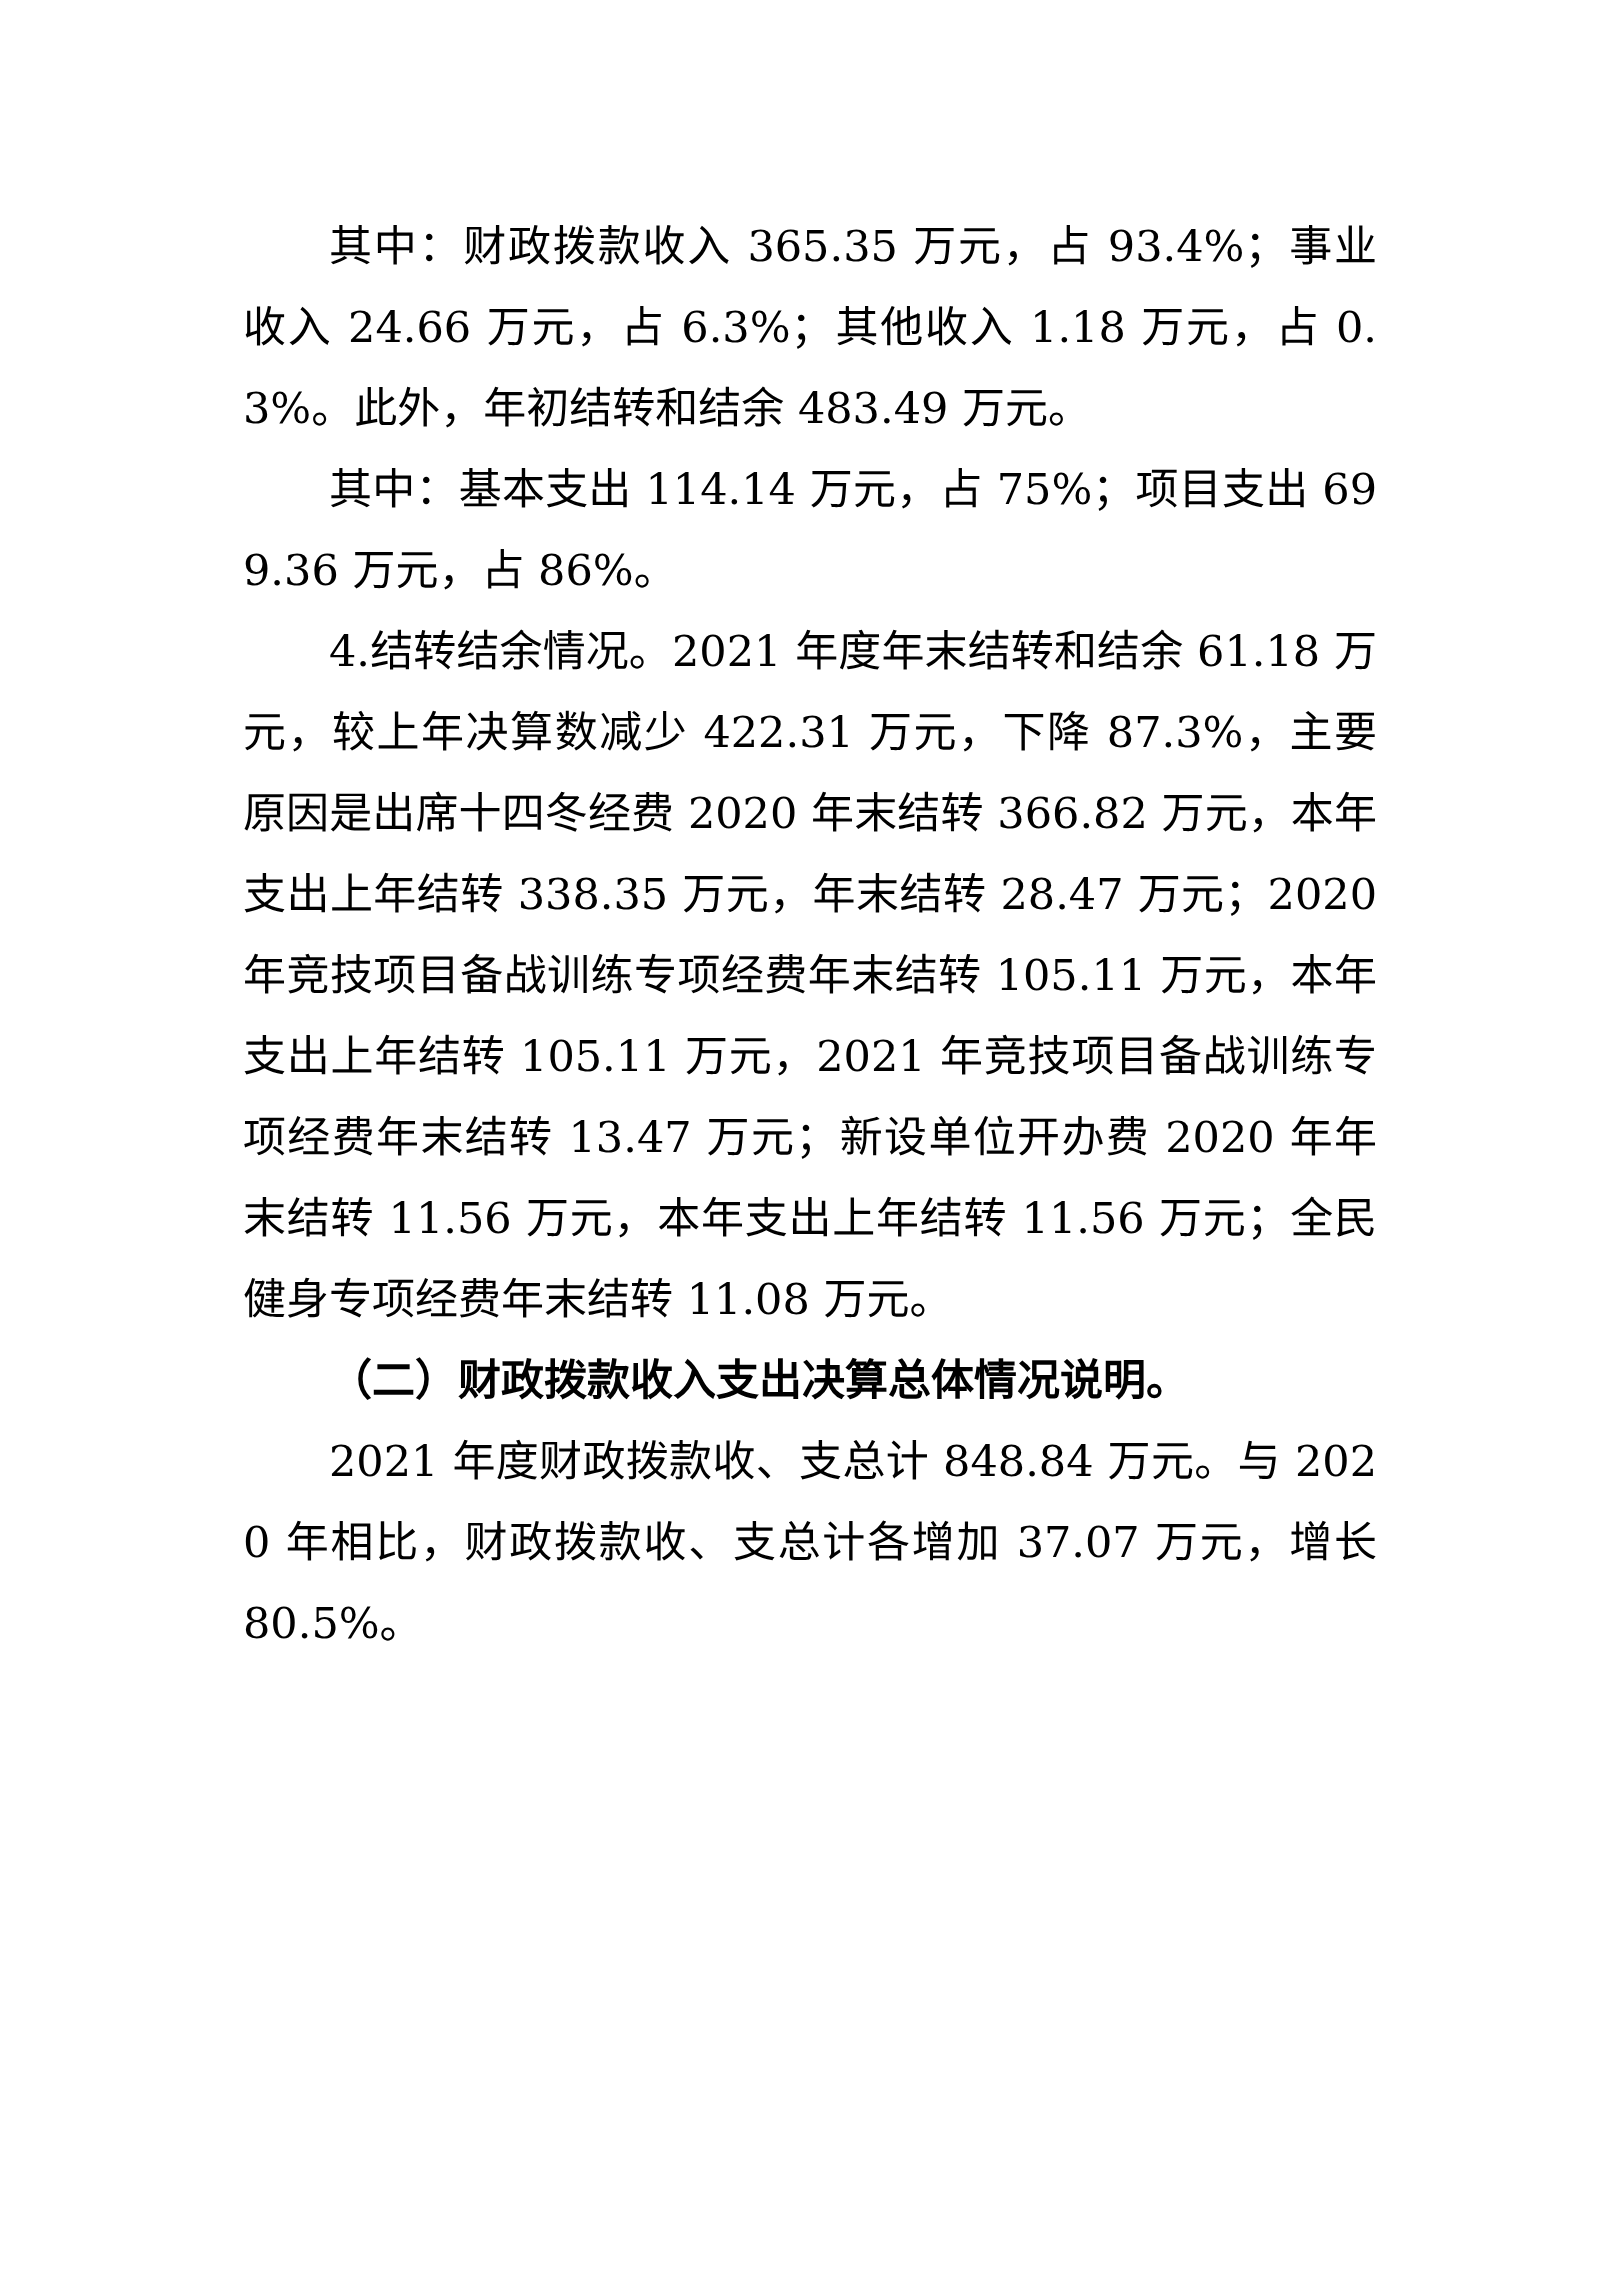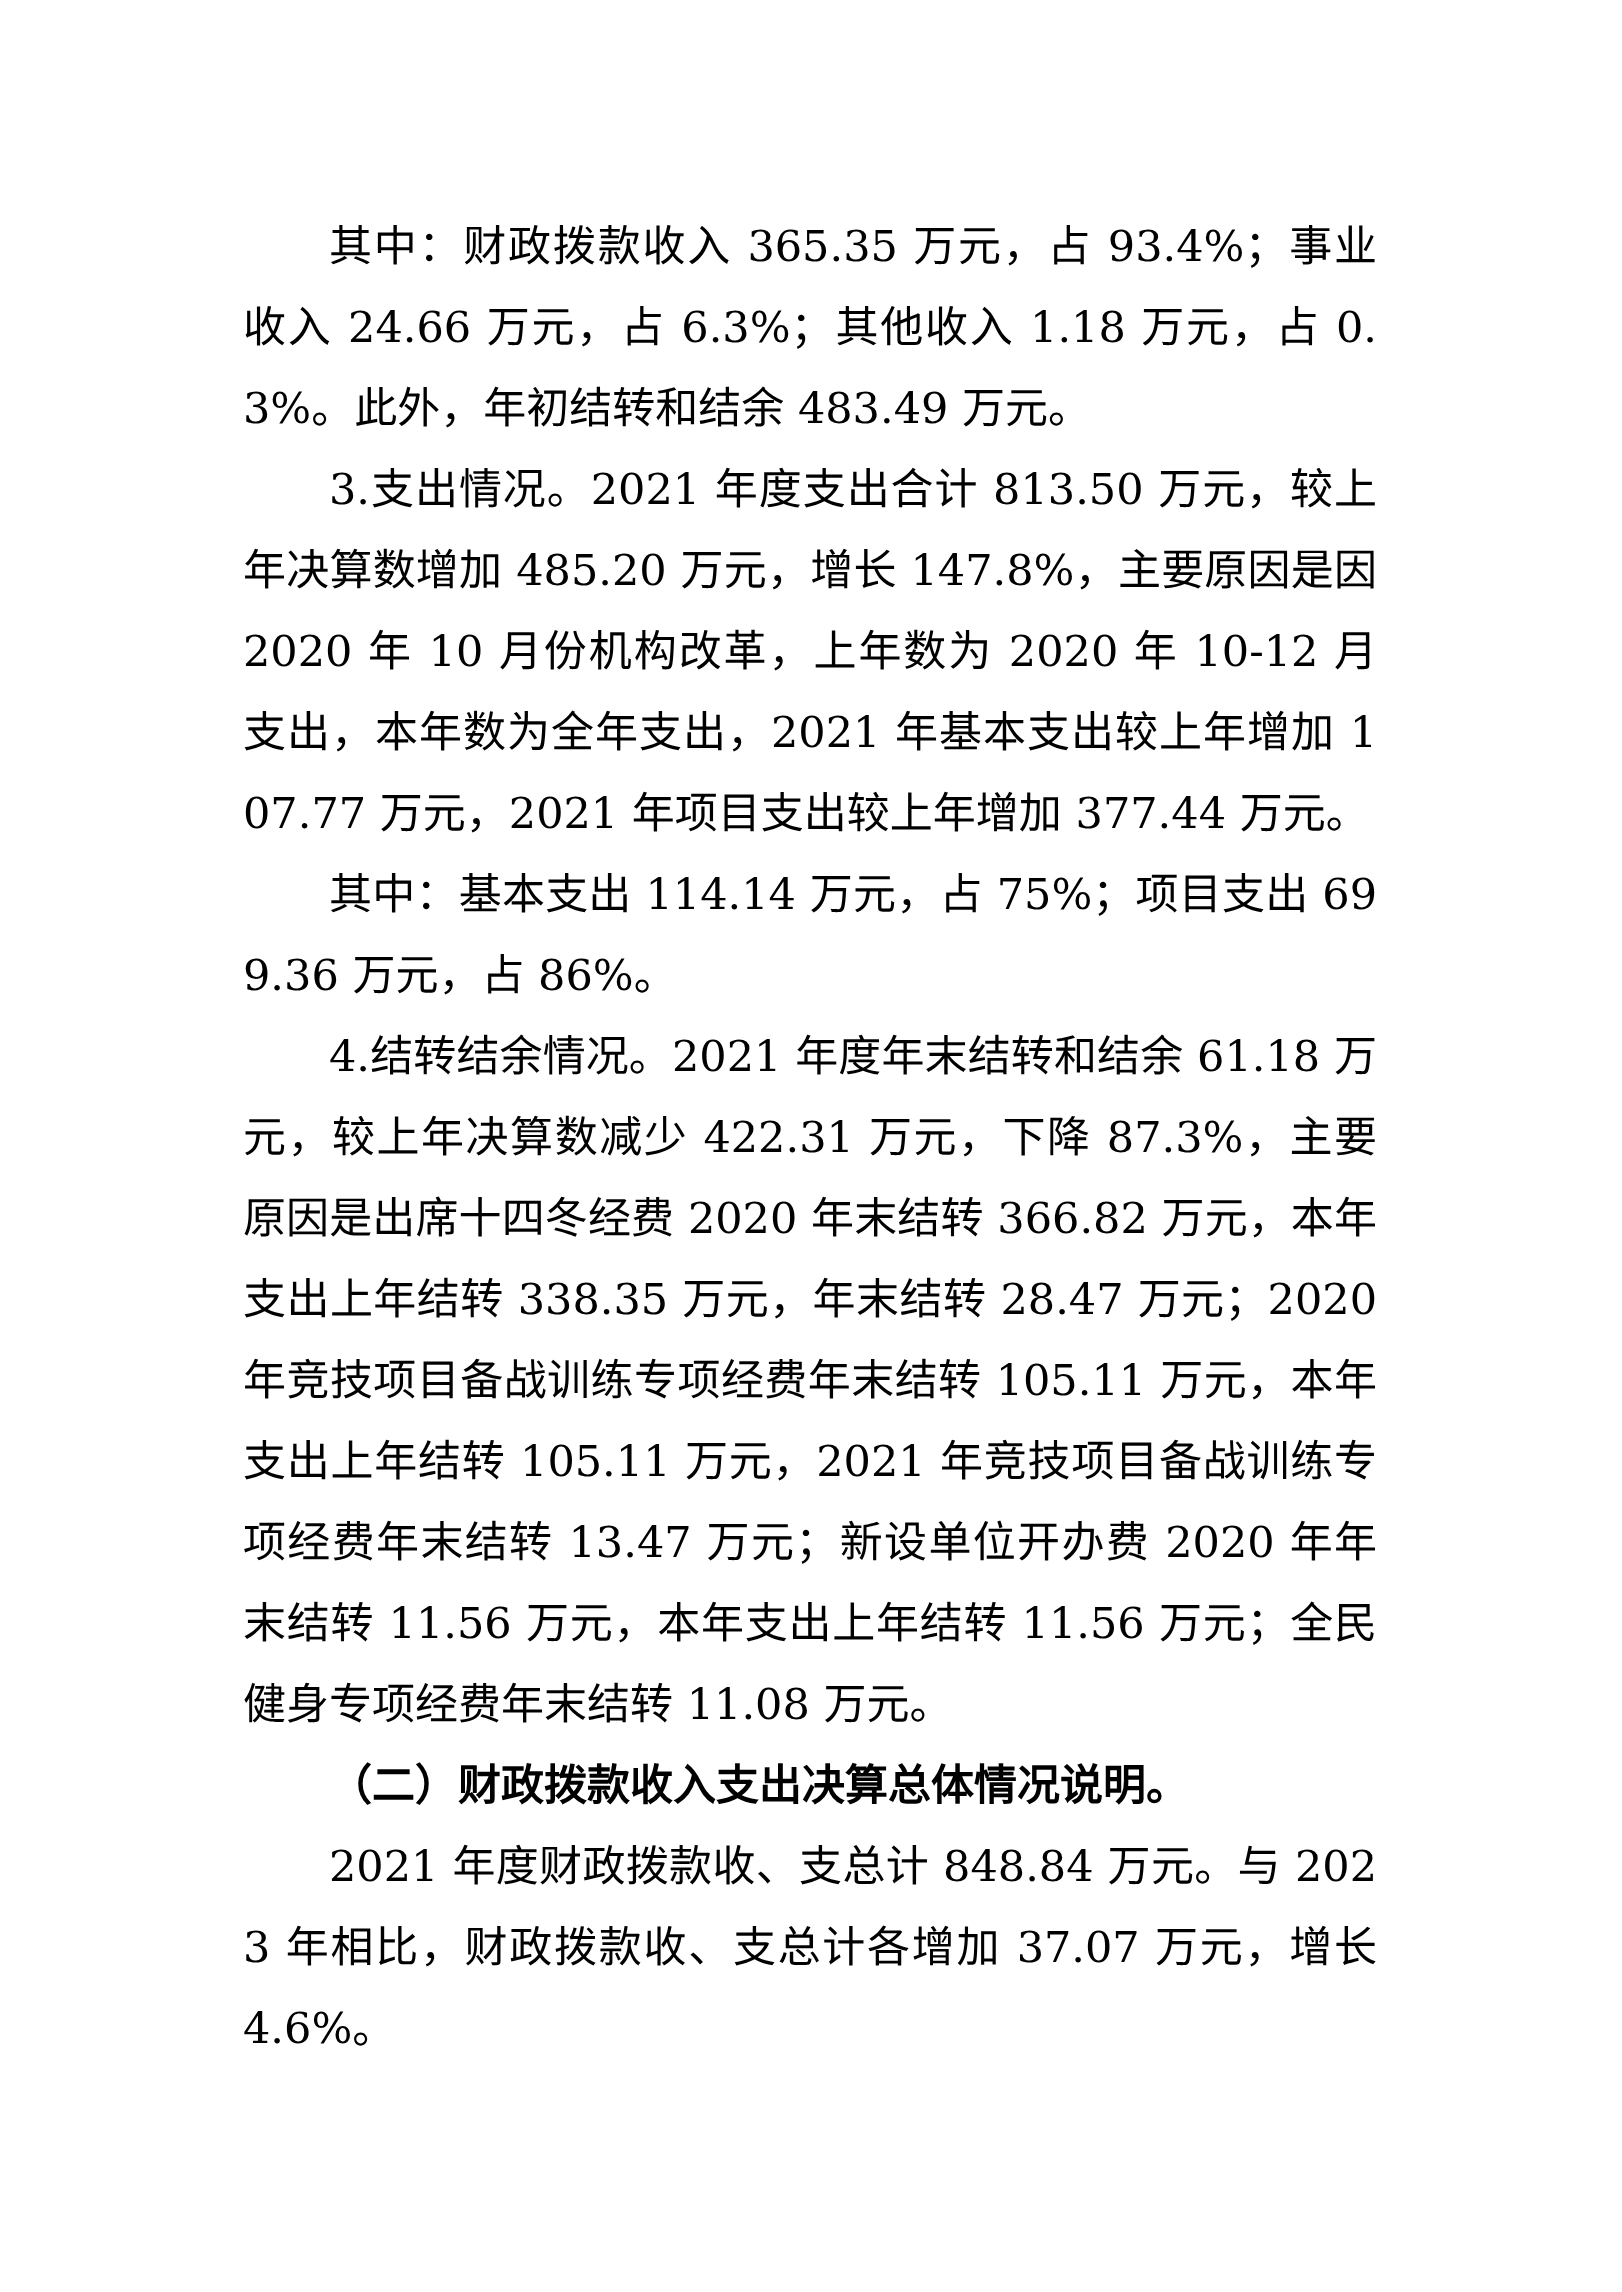--- a/index.html
+++ b/index.html
@@ -35,20 +35,19 @@
   .doc p.heading {
     font-weight: bold;
   }
 </style>
 </head>
 <body>
 
 <div class="page">
   <div class="doc">
     <p>其中：财政拨款收入 365.35 万元，占 93.4%；事业收入 24.66 万元，占 6.3%；其他收入 1.18 万元，占 0.3%。此外，年初结转和结余 483.49 万元。</p>
-    <p>3.支出情况。2021 年度支出合计 813.50 万元，较上年决算数增加 485.20 万元，增长 147.8%，主要原因是因 2020 年 10 月份机构改革，上年数为 2020 年 10-12 月支出，本年数为全年支出，2021 年基本支出较上年增加 107.77 万元，2021 年项目支出较上年增加 377.44 万元。</p>
     <p>其中：基本支出 114.14 万元，占 75%；项目支出 699.36 万元，占 86%。</p>
     <p>4.结转结余情况。2021 年度年末结转和结余 61.18 万元，较上年决算数减少 422.31 万元，下降 87.3%，主要原因是出席十四冬经费 2020 年末结转 366.82 万元，本年支出上年结转 338.35 万元，年末结转 28.47 万元；2020 年竞技项目备战训练专项经费年末结转 105.11 万元，本年支出上年结转 105.11 万元，2021 年竞技项目备战训练专项经费年末结转 13.47 万元；新设单位开办费 2020 年年末结转 11.56 万元，本年支出上年结转 11.56 万元；全民健身专项经费年末结转 11.08 万元。</p>
     <p class="heading">（二）财政拨款收入支出决算总体情况说明。</p>
-    <p>2021 年度财政拨款收、支总计 848.84 万元。与 2023 年相比，财政拨款收、支总计各增加 37.07 万元，增长 4.6%。</p>
+    <p>2021 年度财政拨款收、支总计 848.84 万元。与 2020 年相比，财政拨款收、支总计各增加 37.07 万元，增长 80.5%。</p>
   </div>
 </div>
 
 
 </body></html>

